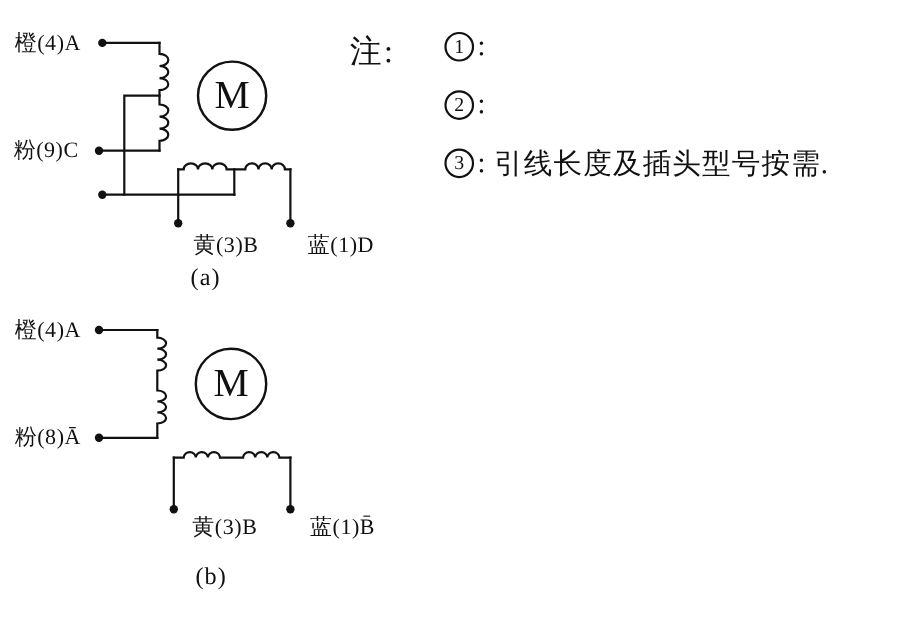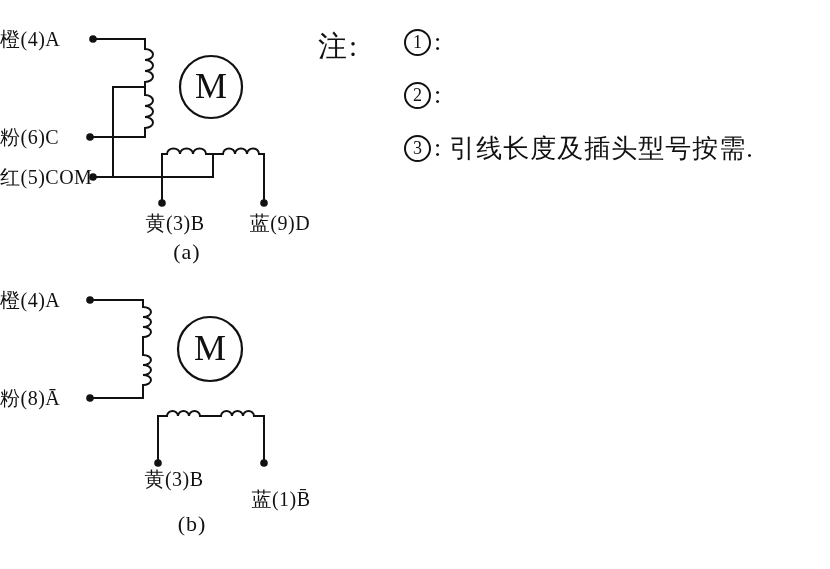--- a/index.html
+++ b/index.html
@@ -16,22 +16,22 @@
   .wire { fill: none; stroke: #111111; stroke-width: 2; stroke-linecap: square; stroke-linejoin: miter; }
   .motor-circle { fill: none; stroke: #111111; stroke-width: 2.2; }
   .dot { fill: #111111; stroke: none; }
   .lbl {
     position: absolute;
     font-size: 20px;
     line-height: 26px;
     white-space: nowrap;
     letter-spacing: 0.5px;
   }
-  .lbl.r { text-align: left; }
-  .lbl.c { text-align: center; }
+  .lbl.r { text-align: center; }
+  .lbl.c { text-align: right; }
   .mlabel {
     position: absolute;
     font-size: 36px;
     line-height: 36px;
     transform: translate(-50%, -52%);
   }
   .caption { position: absolute; font-size: 22px; text-align: center; letter-spacing: 1px; }
   .note-heading {
     position: absolute; left: 318px; top: 27px;
     font-size: 29px; letter-spacing: 2px;
@@ -89,31 +89,30 @@
       <path class="wire" d="M264 416 V463"></path>
       <circle class="dot" cx="90" cy="300" r="3.8"></circle>
       <circle class="dot" cx="90" cy="398" r="3.8"></circle>
       <circle class="dot" cx="158" cy="463" r="3.8"></circle>
       <circle class="dot" cx="264" cy="463" r="3.8"></circle>
       <circle class="motor-circle" cx="210" cy="349" r="32"></circle>
     </g>
   </svg>
 
   <div class="lbl r" style="left:0; top:26px; width:87px;">橙(4)A</div>
-  <div class="lbl r" style="left:0; top:124px; width:84px;">粉(6)C</div>
-  <div class="lbl r" style="left:0; top:164px; width:87px;">红(5)COM</div>
+  <div class="lbl r" style="left:0; top:124px; width:84px;">粉(9)C</div>
   <div class="lbl c" style="left:115px; top:210px; width:120px;">黄(3)B</div>
-  <div class="lbl c" style="left:220px; top:210px; width:120px;">蓝(9)D</div>
+  <div class="lbl c" style="left:220px; top:210px; width:120px;">蓝(1)D</div>
   <div class="mlabel" style="left:211px; top:87px;">M</div>
   <div class="caption" style="left:127px; top:239px; width:120px;">(a)</div>
 
   <div class="lbl r" style="left:0; top:287px; width:87px;">橙(4)A</div>
   <div class="lbl r" style="left:0; top:385px; width:87px;">粉(8)Ā</div>
   <div class="lbl c" style="left:114px; top:466px; width:120px;">黄(3)B</div>
-  <div class="lbl c" style="left:221px; top:486px; width:120px;">蓝(1)B̄</div>
+  <div class="lbl c" style="left:221px; top:466px; width:120px;">蓝(1)B̄</div>
   <div class="mlabel" style="left:210px; top:349px;">M</div>
   <div class="caption" style="left:132px; top:511px; width:120px;">(b)</div>
 
   <div class="note-heading">注:</div>
 
   <div class="notes-list">
     <div class="note-line">
       <span class="note-num">1</span>
       <span class="note-colon">:</span>
     </div>

